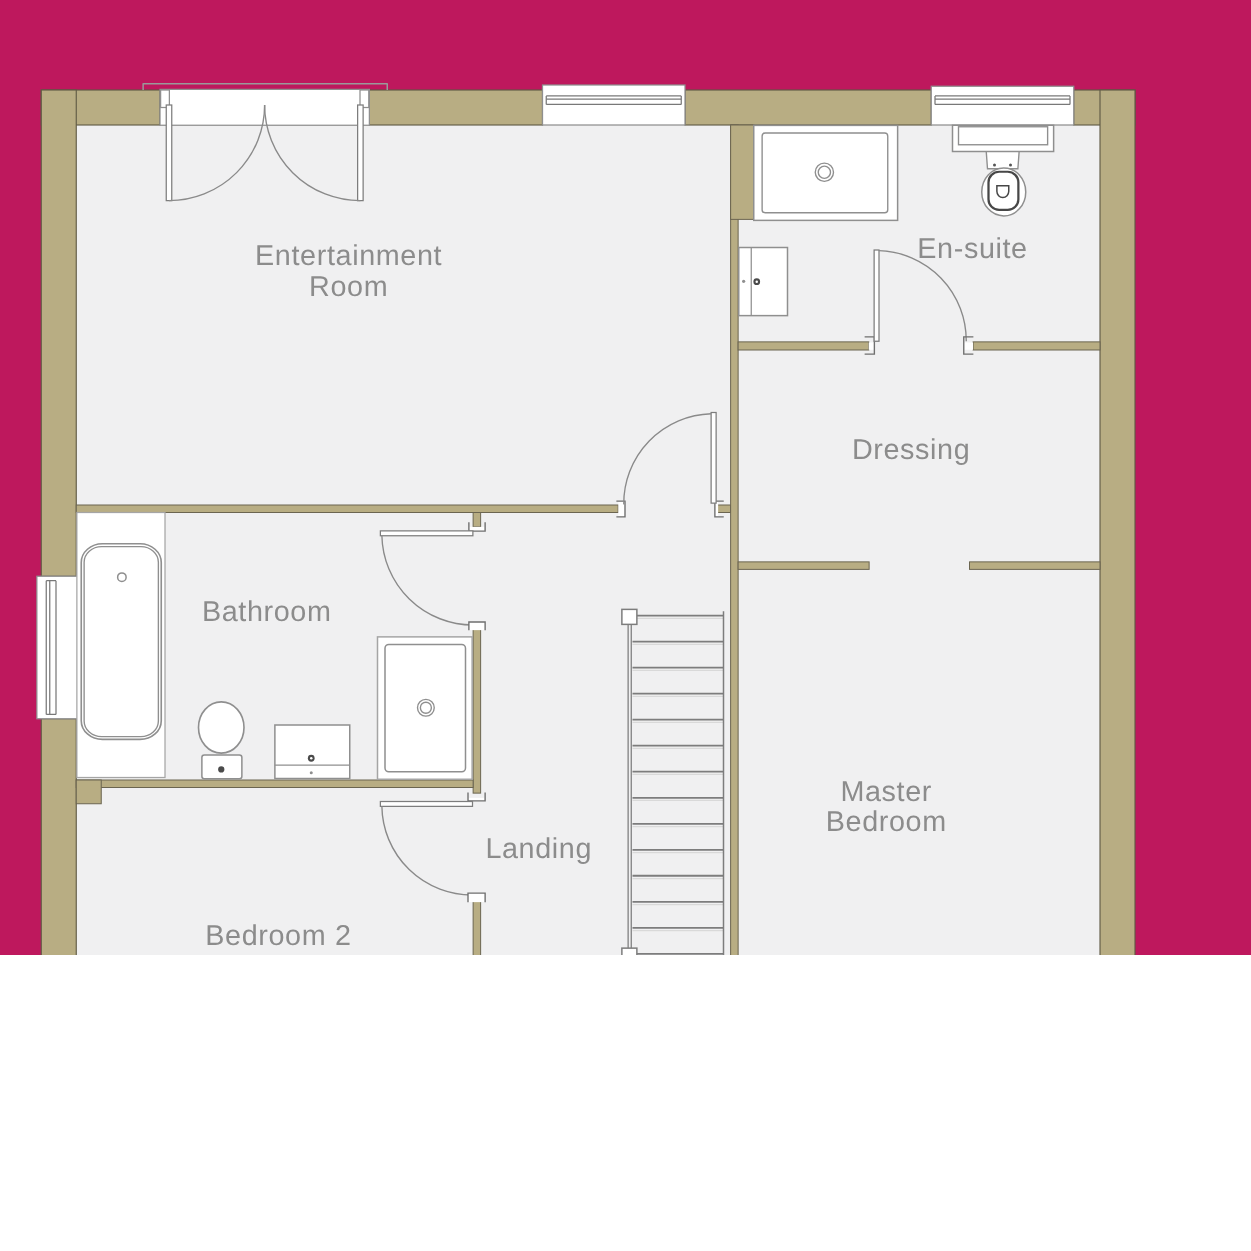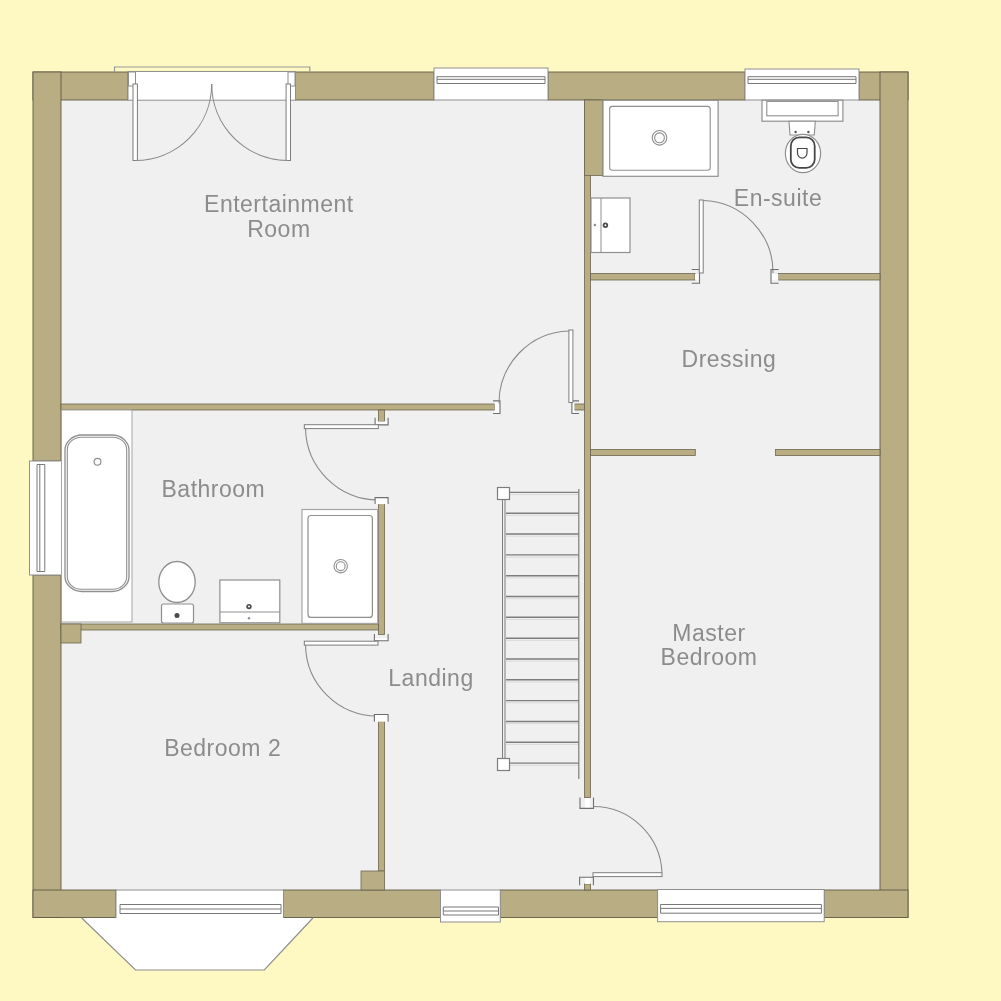--- a/index.html
+++ b/index.html
@@ -1,16 +1,16 @@
 <!DOCTYPE html>
 <html><head>
 <meta charset="utf-8">
 <style>
   html,body{margin:0;padding:0;background:#ffffff;}
-  .wrap{width:1001px;height:1001px;position:relative;background:#fef9c3;text-align:right;}
+  .wrap{width:1001px;height:764px;position:relative;background:#be185d;text-align:right;}
   text{font-family:"Liberation Sans", sans-serif;fill:#8c8c8c;}
 </style>
 </head>
 <body>
 <div class="wrap">
 <svg width="1001" height="1001" viewBox="0 0 1001 1001">
   <defs></defs>
 
   <rect x="47" y="86" width="847" height="818" fill="#f0f0f1"></rect>
 

